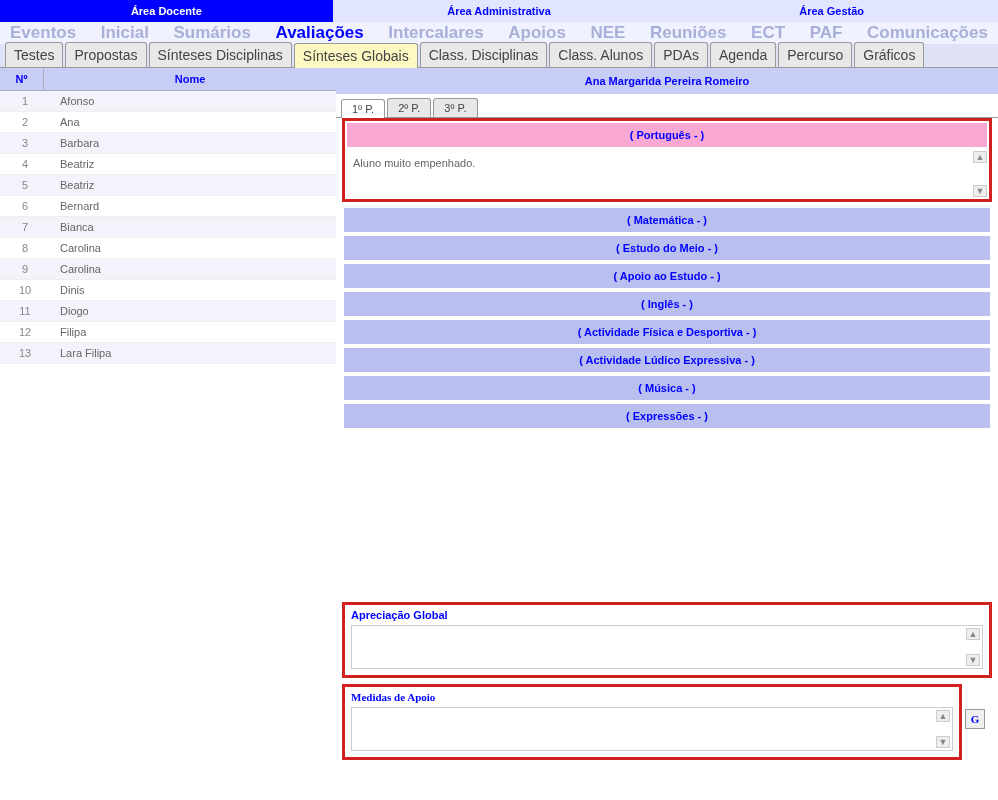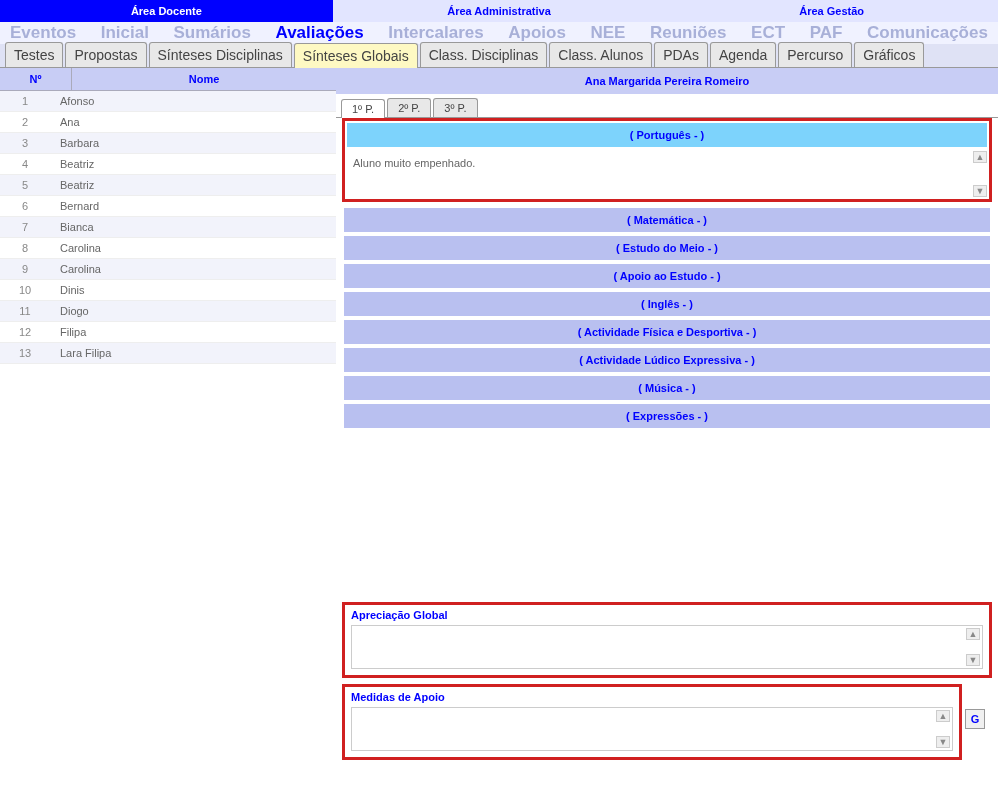--- a/index.html
+++ b/index.html
@@ -75,21 +75,21 @@
       display: flex;
       background: #c8cdf5;
       border-bottom: 1px solid #aab;
     }
     .student-head div {
       text-align: center;
       font-weight: bold;
       color: #0000ff;
       padding: 5px 0;
     }
-    .col-num { width: 72px; border-right: 1px solid #aab; }
+    .col-num { width: 44px; border-right: 1px solid #aab; }
     .col-name { flex: 1; }
     .student-row {
       display: flex;
       padding: 4px 0;
       border-bottom: 1px solid #eee;
       cursor: pointer;
     }
     .student-row:nth-child(odd) { background: #f2f3fb; }
     .student-row .num { width: 50px; text-align: center; color: #888; }
     .student-row .name { padding-left: 10px; color: #666; }
@@ -128,21 +128,21 @@
     .section-label {
       color: #0000ff;
       font-weight: bold;
       padding: 4px 6px;
     }
     .sinteses-box {
       border: 3px solid #d02020;
       margin: 0 6px 6px 6px;
     }
     .subject-header {
-      background: #7dd3fc;
+      background: #f9a8d4;
       color: #0000ff;
       font-weight: bold;
       text-align: center;
       padding: 6px;
       margin: 2px;
     }
     .subject-content {
       padding: 8px;
       background: #fff;
       min-height: 50px;
@@ -196,21 +196,21 @@
       width: 20px;
       height: 20px;
       border: 1px solid #999;
       background: #f0f0f0;
       color: #0000ff;
       font-weight: bold;
       text-align: center;
       line-height: 18px;
       cursor: pointer;
     }
-    .medidas-wrap { position: relative; margin-right: 30px; }
+    .medidas-wrap { position: relative; margin-right: 30px; font-family: Liberation Serif, serif; }
     .sa {
       position: absolute;
       right: 2px;
       top: 2px;
       bottom: 2px;
       width: 14px;
       display: flex;
       flex-direction: column;
       justify-content: space-between;
     }

